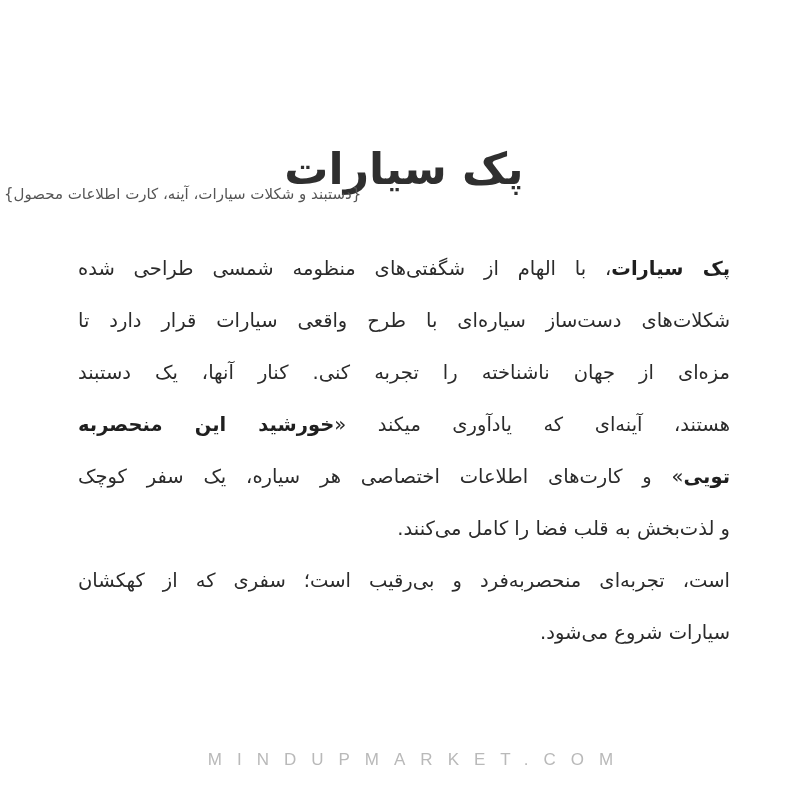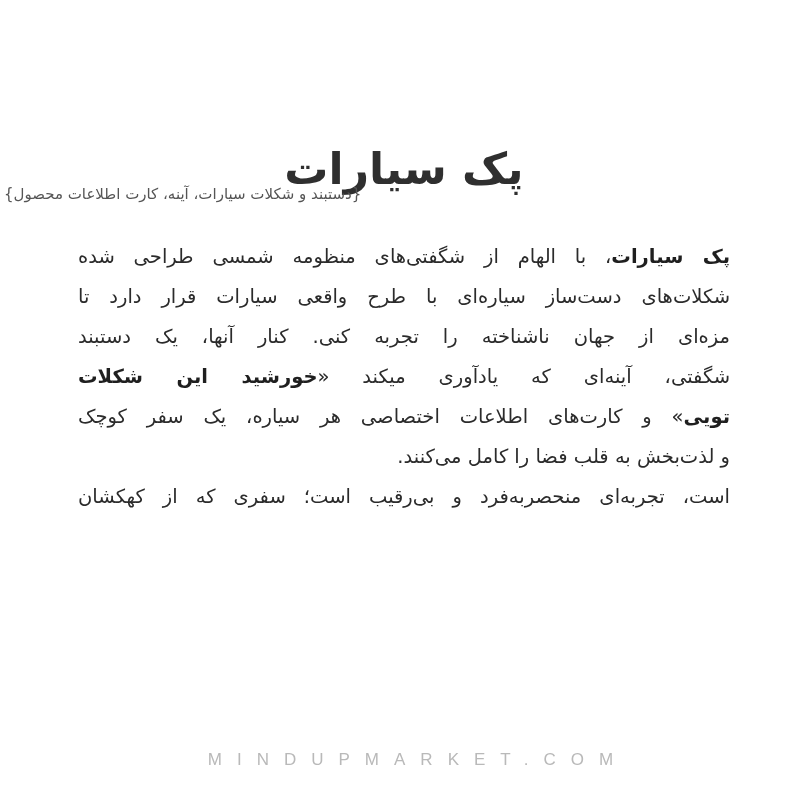--- a/index.html
+++ b/index.html
@@ -52,20 +52,21 @@
       font-size: 19.5px;
       line-height: 40px;
       color: #2b2b2b;
     }
     .line {
       display: block;
       white-space: nowrap;
       text-align: justify;
       text-align-last: justify;
       height: 40px;
+      margin-top: 12px;
     }
     .line.last {
       text-align-last: right;
     }
     .bold {
       font-weight: bold;
       color: #1f1f1f;
     }
     .footer {
       position: absolute;
@@ -88,21 +89,22 @@
 <div class="page">
 
   <h1 class="title">پک سیارات</h1>
 
   <div class="subtitle">{دستبند و شکلات سیارات، آینه، کارت اطلاعات محصول}</div>
 
   <div class="body-text">
     <span class="line"><span class="bold">پک سیارات</span><span>، با الهام از شگفتی‌های منظومه شمسی طراحی شده</span></span>
     <span class="line">شکلات‌های دست‌ساز سیاره‌ای با طرح واقعی سیارات قرار دارد تا</span>
     <span class="line">مزه‌ای از جهان ناشناخته را تجربه کنی. کنار آنها، یک دستبند</span>
-    <span class="line"><span>شگفتی، آینه‌ای که یادآوری میکند «</span><span class="bold">خورشید این شکلات</span></span>
+    <span class="line"><span>هستند، آینه‌ای که یادآوری میکند «</span><span class="bold">خورشید این منحصربه</span></span>
     <span class="line"><span class="bold">تویی</span><span>» و کارت‌های اطلاعات اختصاصی هر سیاره، یک سفر کوچک</span></span>
     <span class="line last">و لذت‌بخش به قلب فضا را کامل می‌کنند.</span>
     <span class="line">است، تجربه‌ای منحصربه‌فرد و بی‌رقیب است؛ سفری که از کهکشان</span>
+    <span class="line last">سیارات شروع می‌شود.</span>
   </div>
 
   <div class="footer">MINDUPMARKET.COM</div>
 
 </div>
 
 </body></html>

